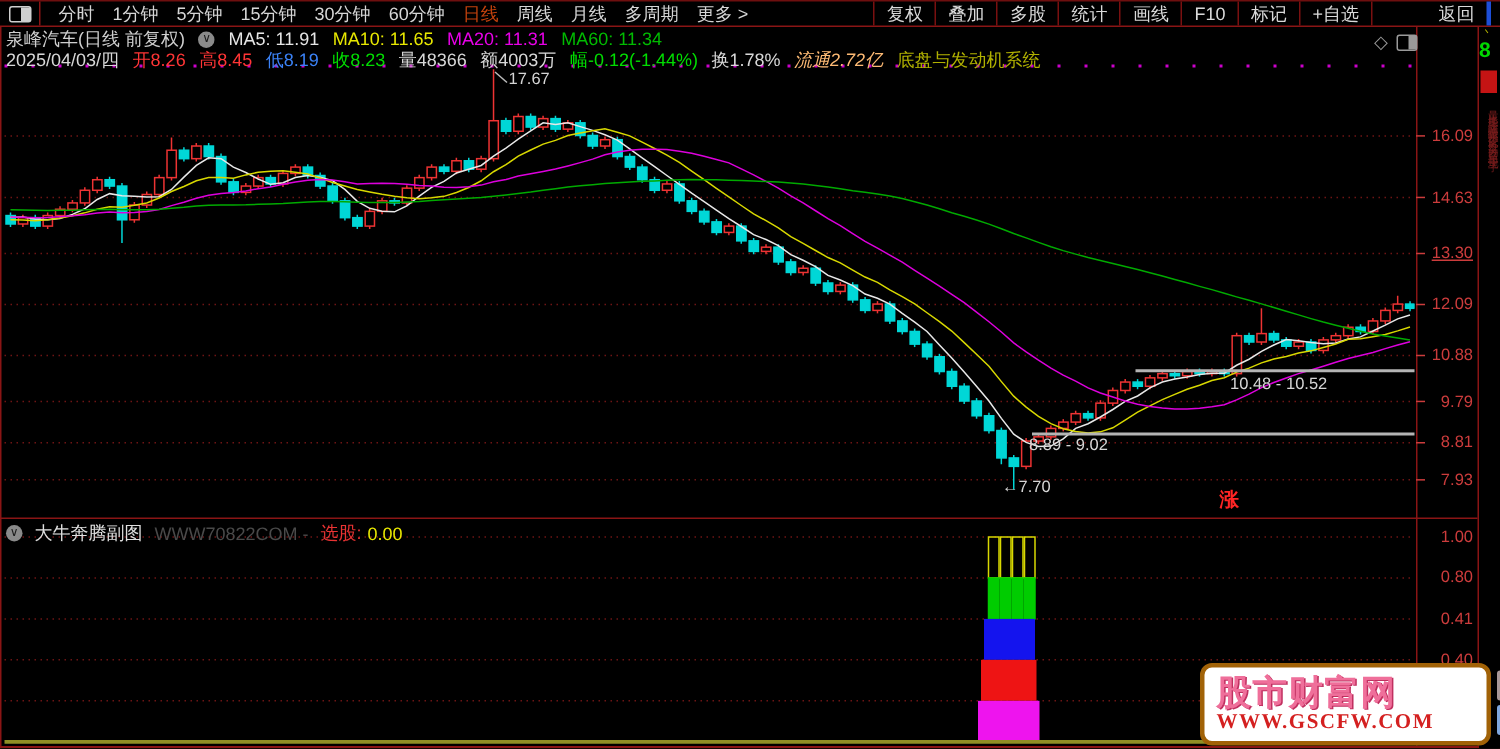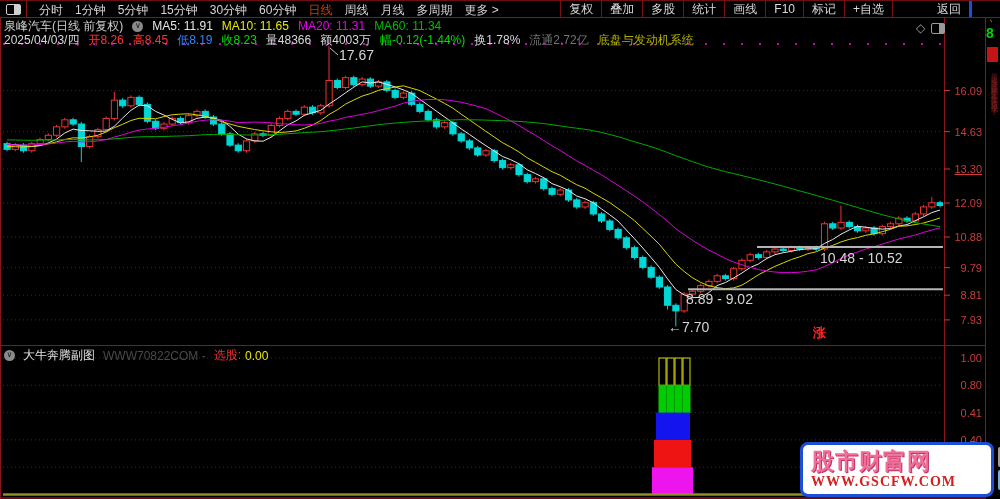--- a/index.html
+++ b/index.html
@@ -9,54 +9,54 @@
   
   .topbar{position:absolute;left:0;top:0;width:1000px;height:18px;background:#000;
           border-top:1px solid #6e0f0f;border-bottom:1px solid #8a1515;box-sizing:border-box;
           display:flex;align-items:center;z-index:6;}
   .win-icon{display:inline-block;width:13px;height:9px;border:1px solid #cfcfcf;border-radius:2px;
             margin:0 5px 0 6px;position:relative;}
   .win-icon::after{content:"";position:absolute;right:0;top:0;width:6px;height:9px;background:#cfcfcf;}
   .tb-sep{width:1px;height:16px;background:#8a1515;margin-right:6px;}
   .tb-item{color:#d6d6d6;font-size:12px;margin:0 6px;white-space:nowrap;cursor:default;}
   .tb-item.active{color:#c2410c;}
-  .tb-right{margin-left:auto;display:flex;height:100%;align-items:stretch;margin-right:28px;}
+  .tb-right{margin-left:auto;display:flex;height:100%;align-items:stretch;margin-right:6px;}
   .tb-btn{color:#dadada;font-size:12px;padding:0 8px;display:flex;align-items:center;
           border-left:1px solid #7a1010;white-space:nowrap;}
   .tb-btn:last-child{border-right:3px solid #1d4ed8;padding-left:44px;}
   
   .info1{left:4px;top:19px;height:14px;display:flex;align-items:center;font-size:12px;z-index:4;}
   .info2{left:4px;top:33px;height:14px;display:flex;align-items:center;font-size:12px;z-index:4;}
   .info1 span,.info2 span{margin-right:9px;white-space:nowrap;}
   .chev-circle{display:inline-block;width:11px;height:11px;border-radius:50%;background:#8a8a8a;
                color:#1a1a1a;font-size:8px;line-height:10px;text-align:center;margin-right:9px;}
   
   .mini-icons{left:916px;top:22px;display:flex;align-items:center;gap:6px;color:#9a9a9a;z-index:4;}
   .diamond{font-size:12px;line-height:12px;}
   .splitbox{display:inline-block;width:12px;height:9px;border:1px solid #9a9a9a;border-radius:2px;position:relative;}
   .splitbox::after{content:"";position:absolute;right:0;top:0;width:5px;height:9px;background:#9a9a9a;}
   
   .axis-label{position:absolute;left:946px;width:36px;text-align:right;font-size:11px;color:#cc3c3c;z-index:3;}
   .price-box{position:absolute;left:996px;width:40px;height:14px;background:#1717b7;color:#ffffff;
              font-size:11px;text-align:center;line-height:14px;z-index:3;}
   
-  .anno{position:absolute;font-size:14px;color:#d5d5d5;white-space:nowrap;z-index:3;}
+  .anno{position:absolute;font-size:11px;color:#d5d5d5;white-space:nowrap;z-index:3;}
   .anno.red-mark{color:#ff2525;font-weight:bold;font-size:13px;}
   
   .sub-header{left:4px;top:347px;display:flex;align-items:center;font-size:12px;z-index:4;}
   .sub-header span{margin-right:8px;white-space:nowrap;}
   
   .strip{left:986px;top:0;width:14px;height:499px;background:#000;z-index:4;overflow:hidden;}
   .strip .frag{position:absolute;left:2px;top:17px;color:#b8b800;font-size:7px;}
   .strip .bigprice{position:absolute;left:0;top:25px;color:#00d700;font-size:14px;font-weight:bold;}
   .strip .redbox{position:absolute;left:1px;top:47px;width:11px;height:15px;background:#c51414;}
   .strip .vtext{position:absolute;left:3px;top:68px;writing-mode:vertical-rl;color:#7a1d1d;
                 font-size:7px;letter-spacing:2px;}
   
-  .wm{left:800px;top:442px;width:194px;height:55px;background:#ffffff;border:3px solid #1d4ed8;
+  .wm{left:800px;top:442px;width:194px;height:55px;background:#ffffff;border:3px solid #a16207;
       border-radius:8px;box-sizing:border-box;z-index:9;display:flex;padding:2px 4px 2px 8px;gap:36px;}
   .wm-left{display:flex;flex-direction:column;justify-content:center;}
   .wm-title{font-size:23px;font-weight:bold;color:#ef6f9a;letter-spacing:1px;line-height:24px;
             text-shadow:1px 1px 0 #c03060;}
   .wm-url{font-family:"Liberation Serif","DejaVu Serif",serif;font-size:14px;font-weight:bold;
           color:#d42020;letter-spacing:1px;line-height:18px;}
   .wm-right{margin-left:6px;display:flex;flex-direction:column;gap:3px;}
   .badge{width:56px;height:20px;font-size:12px;color:#ffffff;text-align:center;line-height:20px;border-radius:2px;}
 </style>
 </head>
@@ -380,21 +380,21 @@
   <div class="abs info2" id="info-fields">
       <span style="color: rgb(216, 216, 216);">2025/04/03/四</span>
       <span style="color: rgb(255, 53, 53);">开8.26</span>
       <span style="color: rgb(255, 53, 53);">高8.45</span>
       <span style="color: #3b82f6;">低8.19</span>
       <span style="color: rgb(0, 221, 0);">收8.23</span>
       <span style="color: rgb(216, 216, 216);">量48366</span>
       <span style="color: rgb(216, 216, 216);">额4003万</span>
       <span style="color: rgb(0, 221, 0);">幅-0.12(-1.44%)</span>
       <span style="color: rgb(216, 216, 216);">换1.78%</span>
-      <span style="color: #737373;">流通2.72亿</span>
+      <span style="color: #fdba74; font-style: italic;">流通2.72亿</span>
       <span style="color: rgb(176, 176, 0);">底盘与发动机系统</span>
     </div>
 
   <div class="abs mini-icons">
     <span class="diamond">◇</span>
     <span class="splitbox"></span>
   </div>
 
   <div id="axis-main">
       <span class="axis-label" style="top: 84.6px;">16.09</span>

